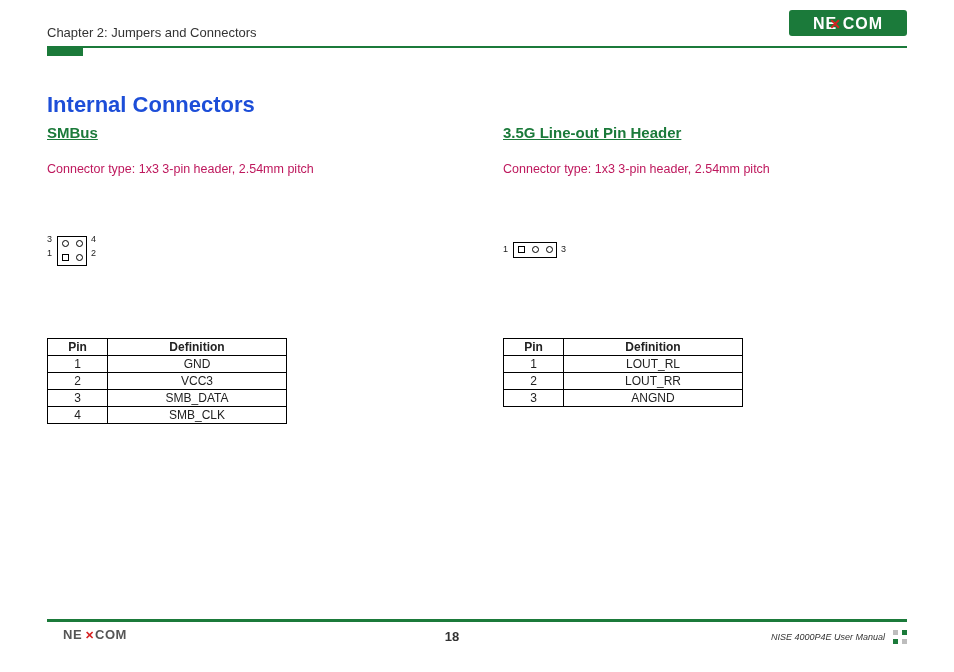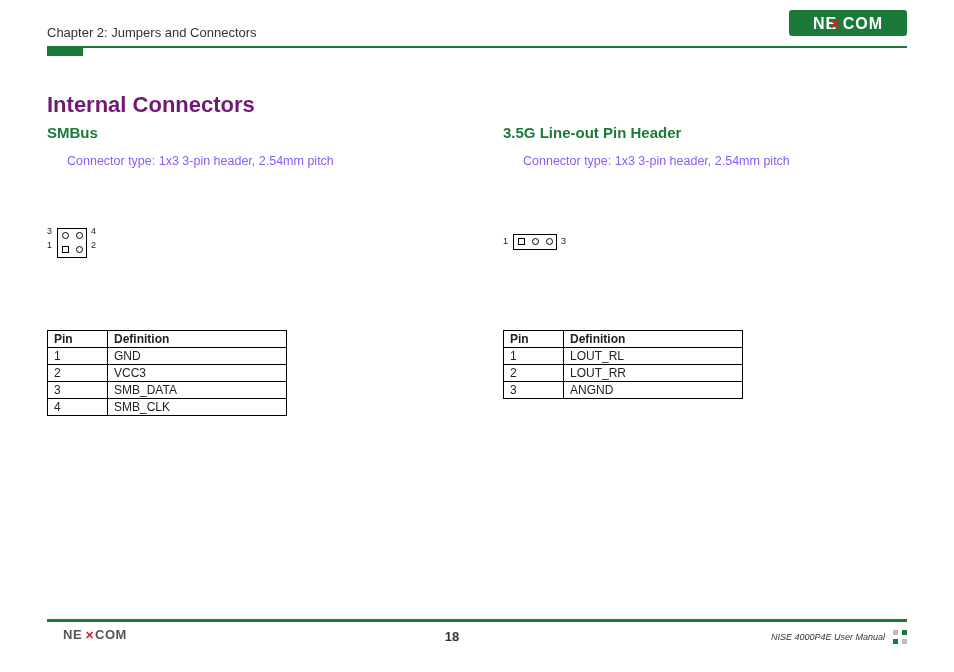--- a/index.html
+++ b/index.html
@@ -39,41 +39,41 @@
     position: absolute;
     left: 0; top: 0;
     width: 36px;
     height: 10px;
     background: #1b7a3a;
   }
   .main-title {
     margin-top: 44px;
     font-size: 22px;
     font-weight: 600;
-    color: #701a75;
+    color: #1d4ed8;
   }
   .columns {
     margin-top: 6px;
     display: flex;
     gap: 52px;
   }
   .col {
     width: 404px;
   }
   .sub-title {
     font-size: 15px;
     font-weight: 700;
     color: #1b7a3a;
-    margin-bottom: 12px;
+    margin-bottom: 20px;
+    text-decoration: underline;
   }
   .spec {
     font-size: 12.5px;
     line-height: 1.35;
-    color: #8b5cf6;
-    margin-left: 20px;
+    color: #be185d;
   }
   
   .diagram-area {
     height: 80px;
     position: relative;
     margin-top: 40px;
     margin-bottom: 40px;
   }
   .pinbox {
     border: 1px solid #000;
@@ -129,21 +129,21 @@
   .lblL-1 { left: 0px; top: 26px; }
   .lblL-3 { left: 58px; top: 26px; }
   
   table.pin-table {
     border-collapse: collapse;
     font-size: 12px;
     width: 240px;
   }
   table.pin-table th, table.pin-table td {
     border: 1px solid #000;
-    text-align: left;
+    text-align: center;
     padding: 1px 6px;
     font-weight: 400;
   }
   table.pin-table th {
     font-weight: 700;
   }
   table.pin-table th.col-pin { width: 60px; }
   
   .footer {
     position: absolute;

